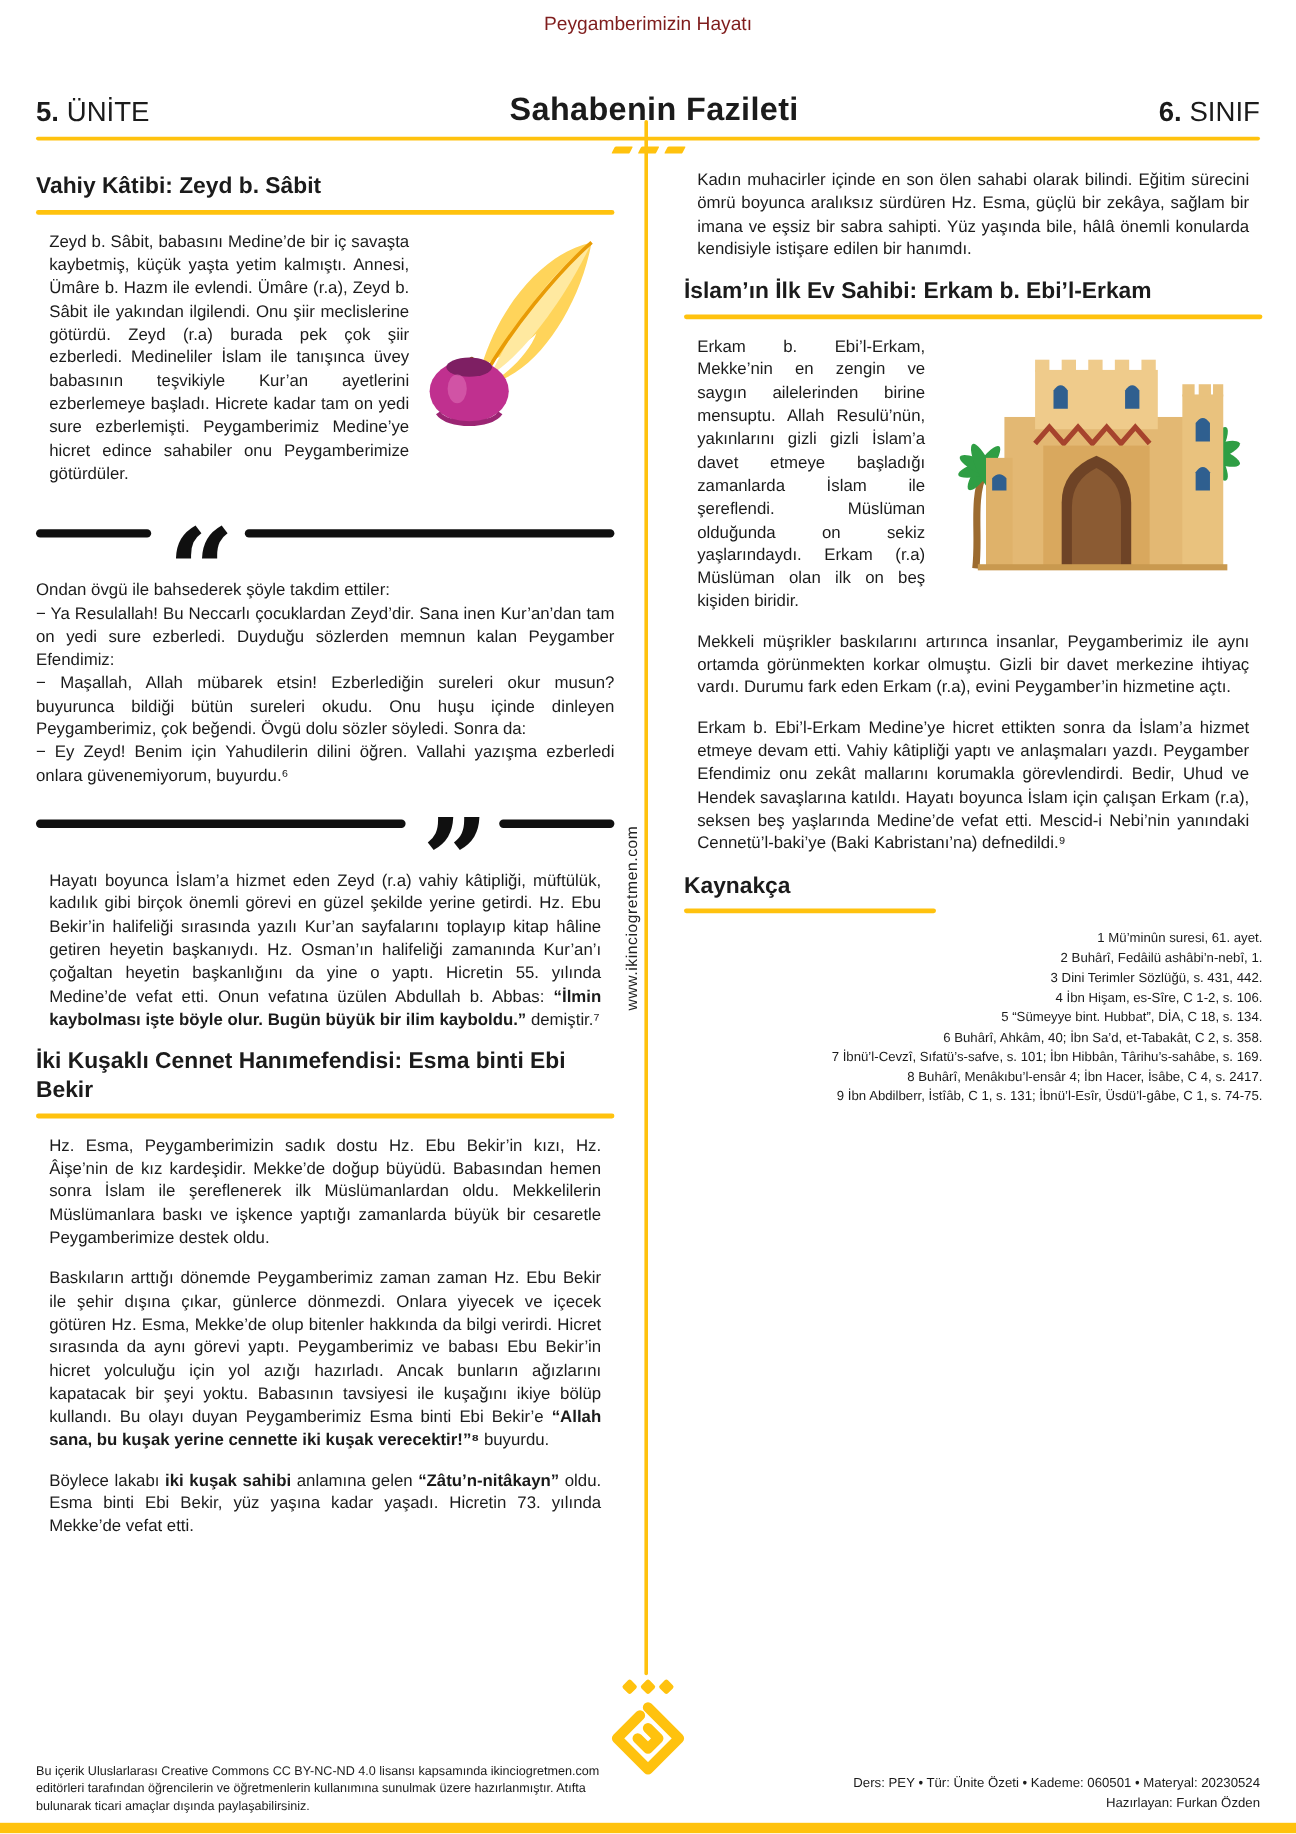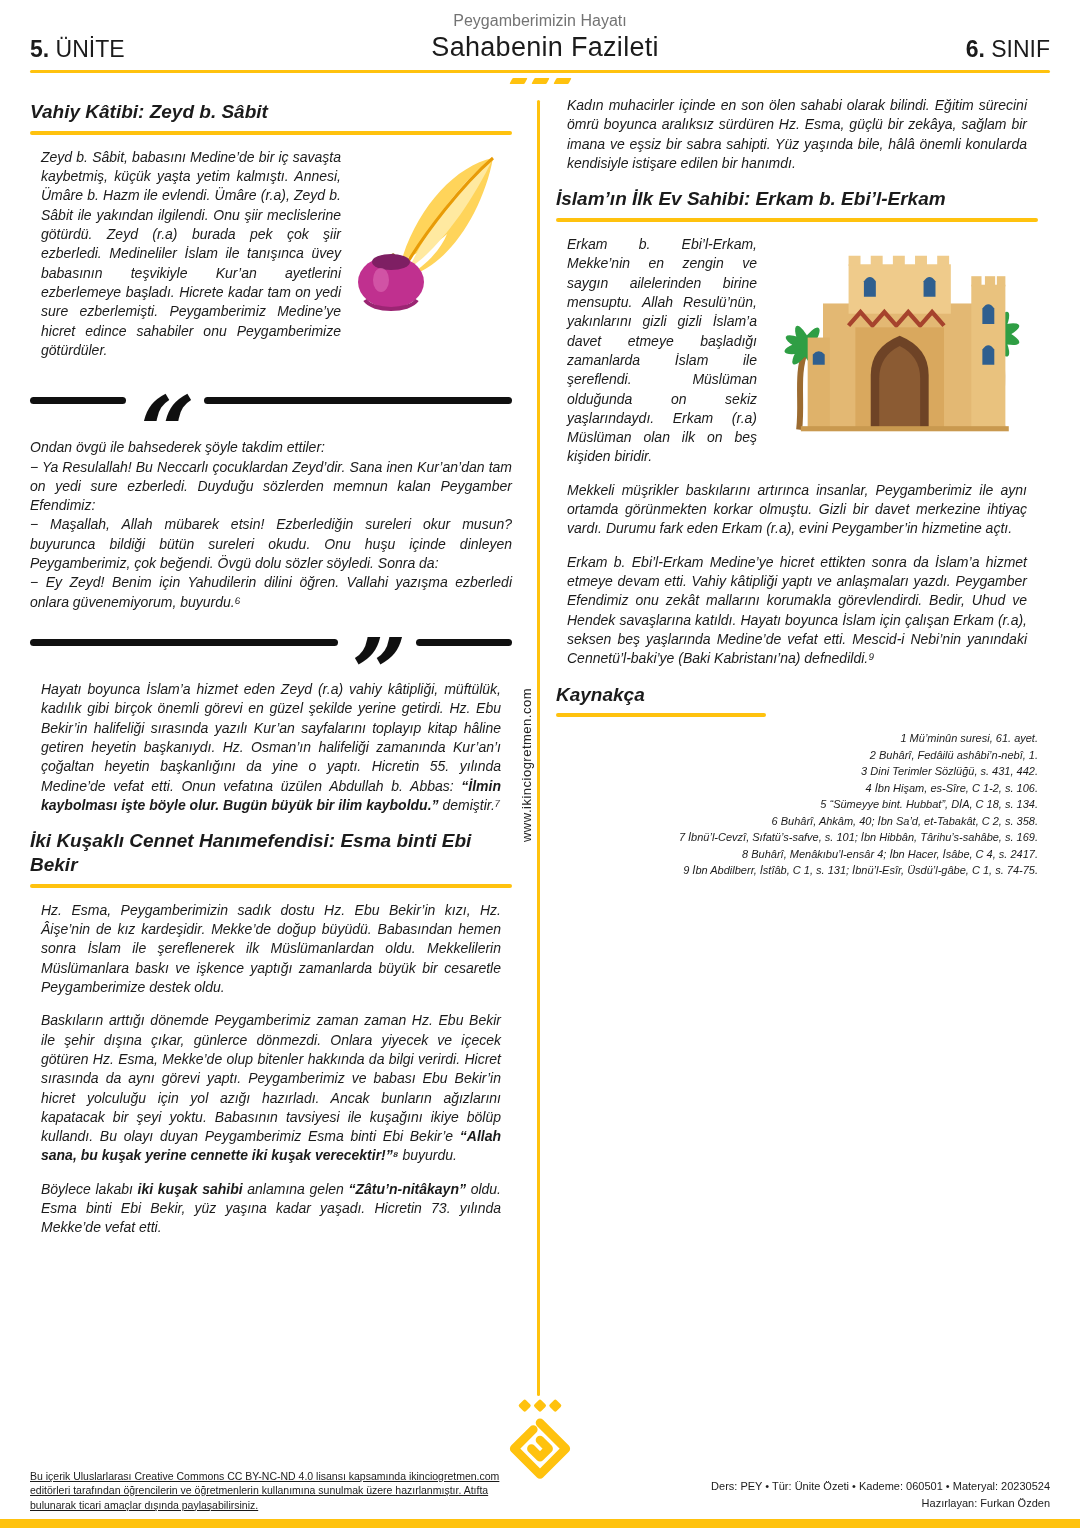--- a/index.html
+++ b/index.html
@@ -7,36 +7,36 @@
     position:relative;
     width:1080px; height:1528px;
     background:#ffffff;
     font-family:"Liberation Sans", sans-serif;
     color:#1b1b1b;
     overflow:hidden;
   }
 
   
   .header { padding-top:12px; }
-  .doc-title { text-align:center; font-size:16px; color:#737373; }
+  .doc-title { text-align:center; font-size:16px; color:#7f1d1d; }
   .title-row {
     display:flex; justify-content:space-between; align-items:flex-end;
     padding:2px 30px 0;
   }
   .side-title { font-size:23px; }
   .side-title b { font-weight:700; }
-  .main-title { font-size:27px; font-weight:400; letter-spacing:0.3px; }
+  .main-title { font-size:27px; font-weight:700; letter-spacing:0.3px;margin-top:44px; }
   .header-line { height:3px; background:var(--gold); margin:7px 30px 0; border-radius:2px; }
   .dashes { display:flex; gap:7px; justify-content:center; margin-top:5px; }
   .dash { width:15px; height:6px; background:var(--gold); transform:skewX(-28deg); border-radius:1px; }
 
   :root { --gold:#FFC20E; }
 
   
-  .columns { display:flex; gap:44px; padding:12px 30px 0;font-style:italic; }
+  .columns { display:flex; gap:58px; padding:12px 30px 0; }
   .col {
     width:482px; flex:0 0 482px;
     font-size:14px; line-height:1.38;
     text-align:justify;
   }
   .section-heading {
     font-size:19px; font-weight:700; line-height:1.25;
     margin:4px 0 0; text-align:left;
   }
   .h-underline { height:4px; background:var(--gold); border-radius:2px; margin:7px 0 13px; }
@@ -74,21 +74,21 @@
     position:absolute; left:519px; top:688px;
     writing-mode:vertical-rl; transform:rotate(180deg);
     font-size:13px; color:#222; letter-spacing:0.5px;
   }
 
   
   .footer {
     position:absolute; left:30px; right:30px; bottom:16px;
     display:flex; justify-content:space-between; align-items:flex-end;
   }
-  .license { width:470px; font-size:10.5px; line-height:1.38; text-align:left;text-decoration:underline; }
+  .license { width:470px; font-size:10.5px; line-height:1.38; text-align:left; }
   .meta { text-align:right; font-size:11px; line-height:1.55; }
   .logo {
     position:absolute; left:50%; bottom:44px; transform:translateX(-50%);
     width:86px; height:86px;
   }
   .bottom-bar {
     position:absolute; left:0; right:0; bottom:0; height:9px;
     background:var(--gold);
   }
 </style>

